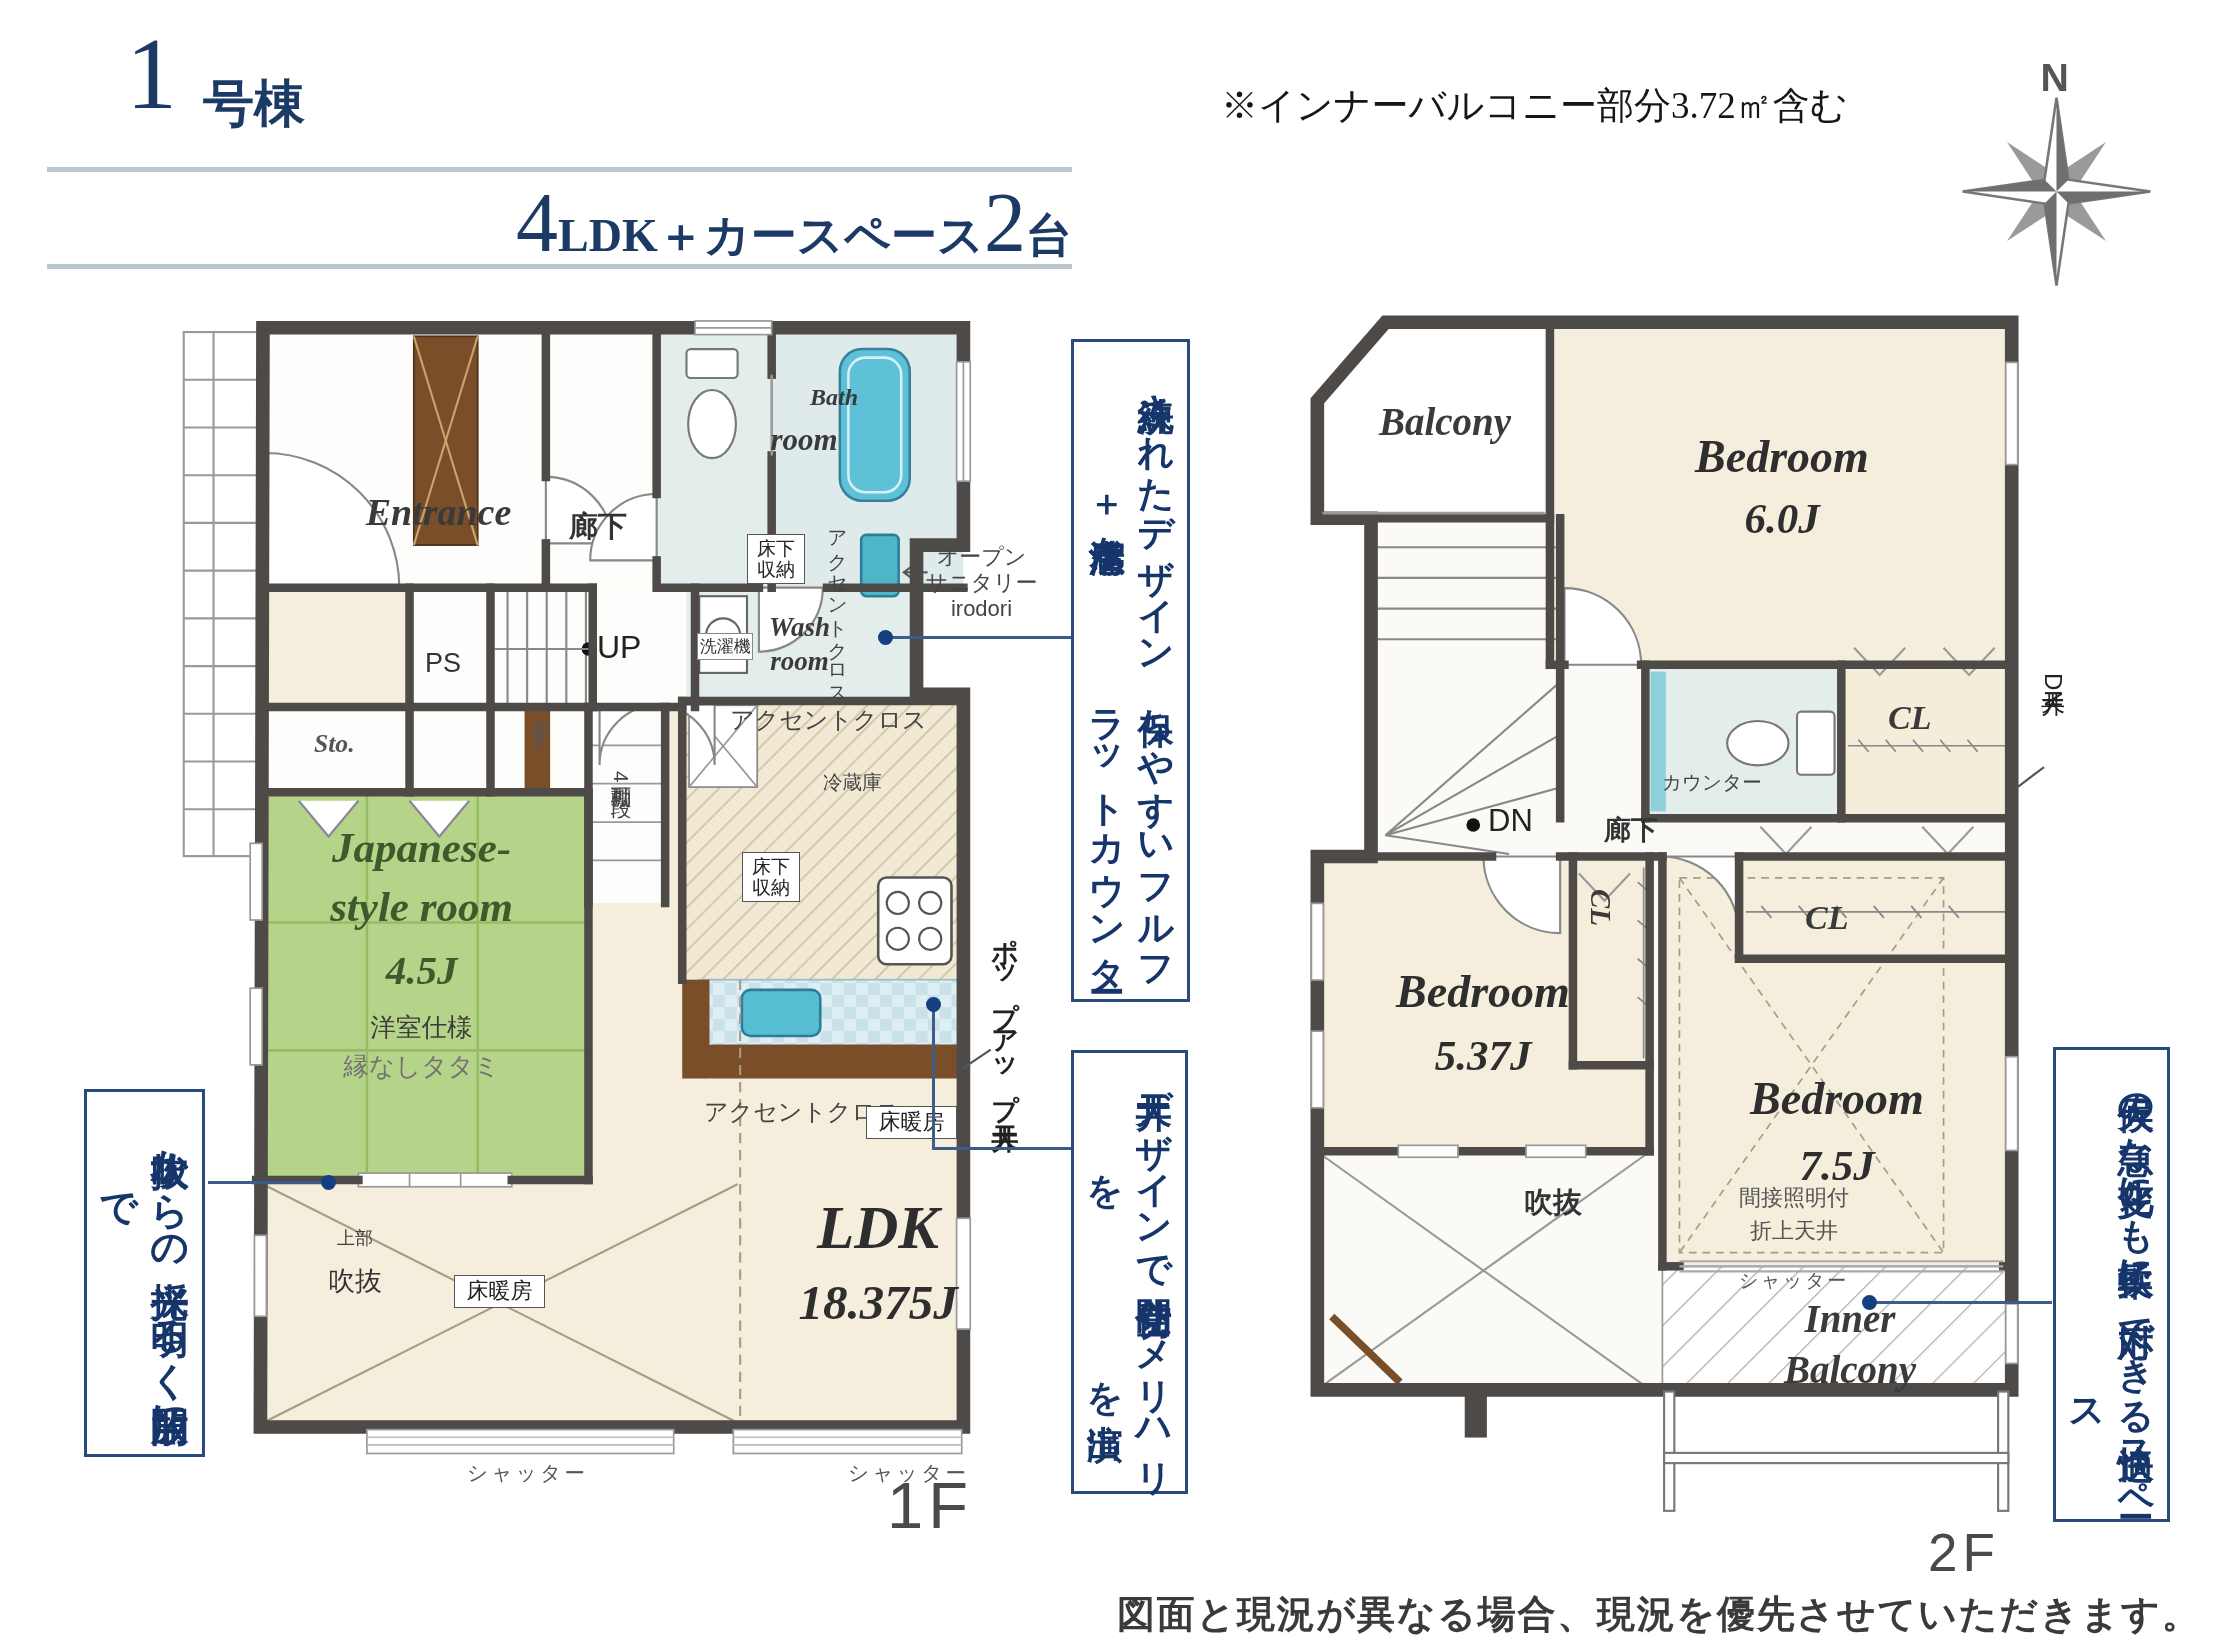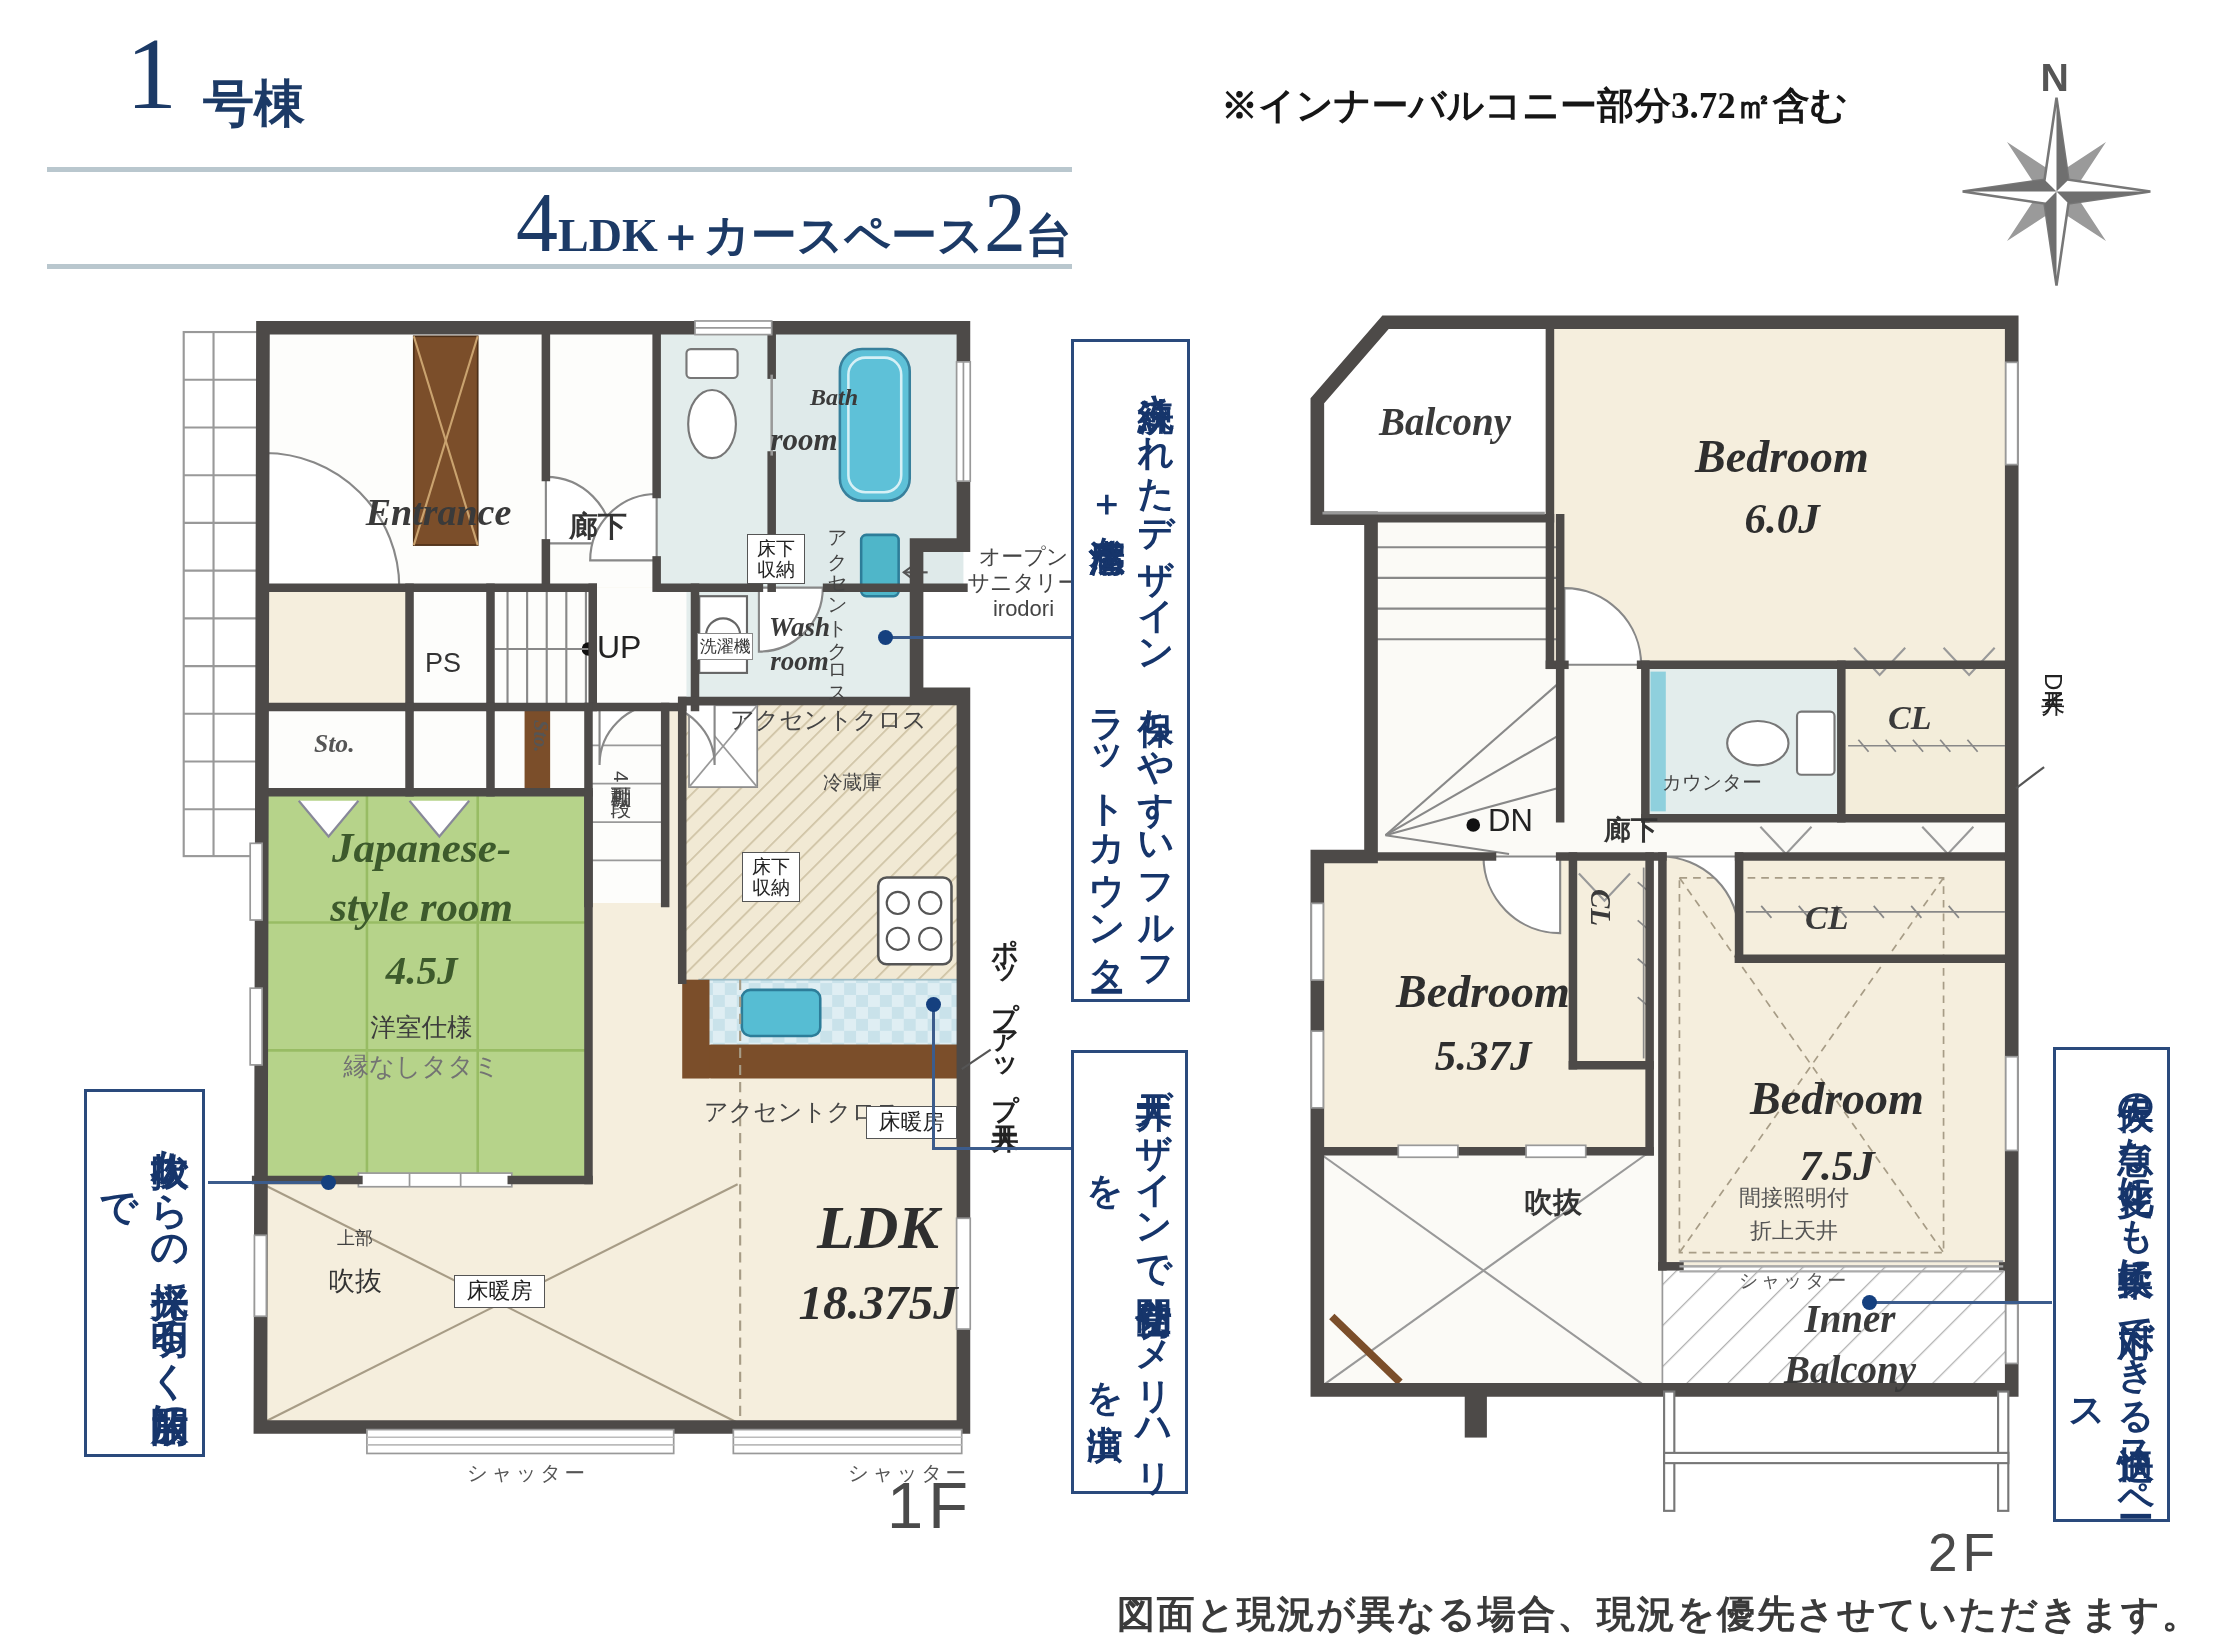--- a/index.html
+++ b/index.html
@@ -30,21 +30,21 @@
 
   <div class="lbl serifn navy" style="left:126px;top:15.3px;font-size:102px;">1</div>
   <div class="lbl serifn navy" style="left:203px;top:70px;font-size:51px;font-weight:bold;">号棟</div>
   <div class="rule" style="left:47px;top:167px;width:1025px;"></div>
   <div class="abs" style="left:47px;top:174px;width:1025px;height:89px;text-align:right;">
     <span class="serifn navy" style="font-size:84px;line-height:89px;vertical-align:baseline;">4</span><span class="serifn navy" style="font-size:46px;font-weight:bold;vertical-align:baseline;">LDK＋カースペース</span><span class="serifn navy" style="font-size:84px;vertical-align:baseline;">2</span><span class="serifn navy" style="font-size:46px;font-weight:bold;vertical-align:baseline;">台</span>
   </div>
   <div class="rule" style="left:47px;top:264px;width:1025px;"></div>
 
   <div class="abs serifn" style="left:1183px;top:78px;font-size:37px;line-height:1.52;color:#161616;">
-    <div style="padding-left:38px;font-weight:bold;">※インナーバルコニー部分3.72㎡含む</div>
+    <div style="padding-left:38px;">※インナーバルコニー部分3.72㎡含む</div>
   </div>
 
   <svg class="abs" style="left:1954px;top:38px;" width="205" height="256" viewBox="0 0 240 300">
     <text x="118" y="62" text-anchor="middle" font-size="46" font-weight="bold" fill="#555" font-family="Liberation Sans, sans-serif">N</text>
     <g>
       <path d="M178,122 L140,180 L178,238 L120,200 L62,238 L100,180 L62,122 L120,160 Z" fill="#9a9a9a"></path>
       <path d="M120,70 L134,166 L230,180 L134,194 L120,290 L106,194 L10,180 L106,166 Z" fill="#ffffff" stroke="#777" stroke-width="3"></path>
       <path d="M120,70 L134,166 L120,180 Z" fill="#6f6f6f"></path>
       <path d="M230,180 L134,194 L120,180 Z" fill="#6f6f6f"></path>
       <path d="M120,290 L106,194 L120,180 Z" fill="#6f6f6f"></path>
@@ -350,21 +350,21 @@
   <div class="lbl serif c" style="left:787px;top:384px;width:94px;font-size:24px;color:#3a3a3a;">Bath</div>
   <div class="lbl serif c" style="left:757px;top:422px;width:94px;font-size:31px;color:#3a3a3a;">room</div>
   <div class="lbl serif c" style="left:757px;top:612px;width:85px;font-size:27px;color:#3a3a3a;">Wash</div>
   <div class="lbl serif c" style="left:757px;top:646px;width:85px;font-size:27px;color:#3a3a3a;">room</div>
   <div class="lbl" style="left:697px;top:633px;font-size:17px;color:#333;background:#fff;border:0.9px solid #888;padding:0.9px 1.7px;">洗濯機</div>
   <div class="boxed" style="left:747px;top:534px;width:56px;font-size:19px;padding:2.6px 0;">
     <div>床下</div>
     <div>収納</div>
   </div>
   <div class="lbl vtext" style="left:825px;top:517px;height:179px;font-size:19.6px;color:#444;">アクセントクロス</div>
-  <div class="lbl c" style="left:964px;top:544px;width:119px;font-size:22px;color:#444;line-height:1.18;white-space:normal;">
+  <div class="lbl c" style="left:922px;top:544px;width:119px;font-size:22px;color:#444;line-height:1.18;white-space:normal;">
     <div>オープン</div>
     <div>サニタリー</div>
     <div>irodori</div>
   </div>
   <div class="lbl" style="left:425px;top:648px;font-size:27px;color:#333;">PS</div>
   <div class="lbl" style="left:597px;top:629px;font-size:32px;color:#222;">UP</div>
   <div class="lbl serif" style="left:314px;top:729px;font-size:25.6px;color:#555;">Sto.</div>
   <div class="lbl serif" style="left:552px;top:720px;font-size:20.5px;color:#555;transform:rotate(90deg);transform-origin:left top;">Sto.</div>
   <div class="lbl vtext" style="left:607px;top:771px;height:136px;font-size:20.5px;color:#444;">可動棚4段</div>
   <div class="lbl" style="left:730px;top:704px;font-size:24px;color:#444;">アクセントクロス</div>

